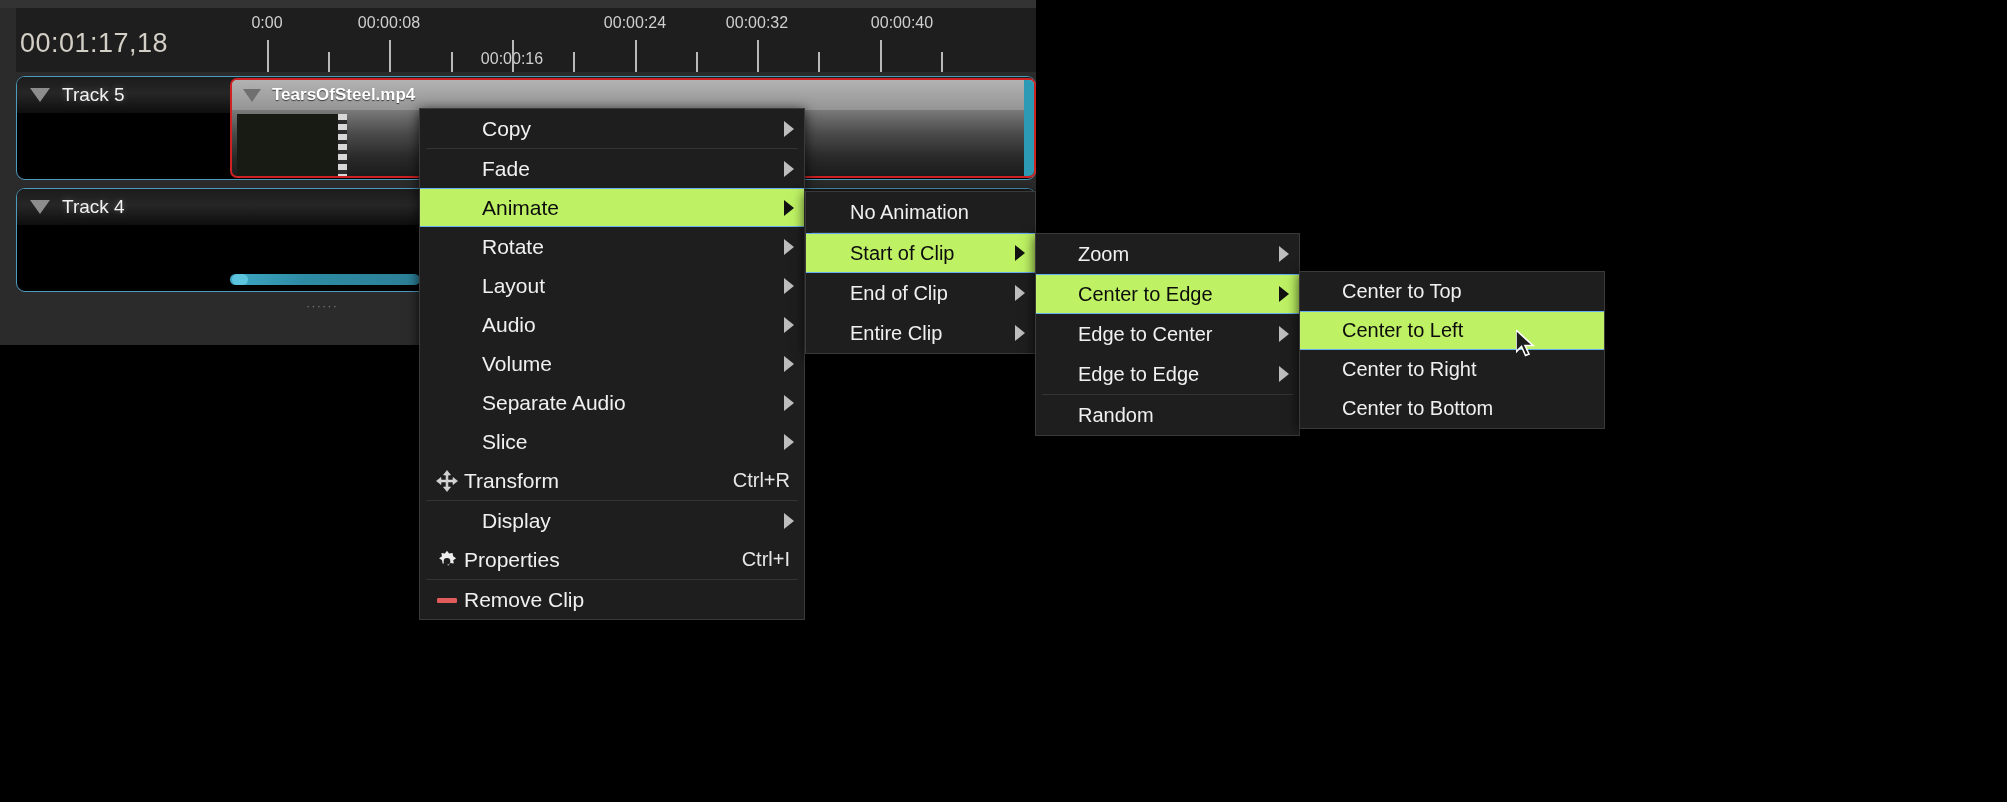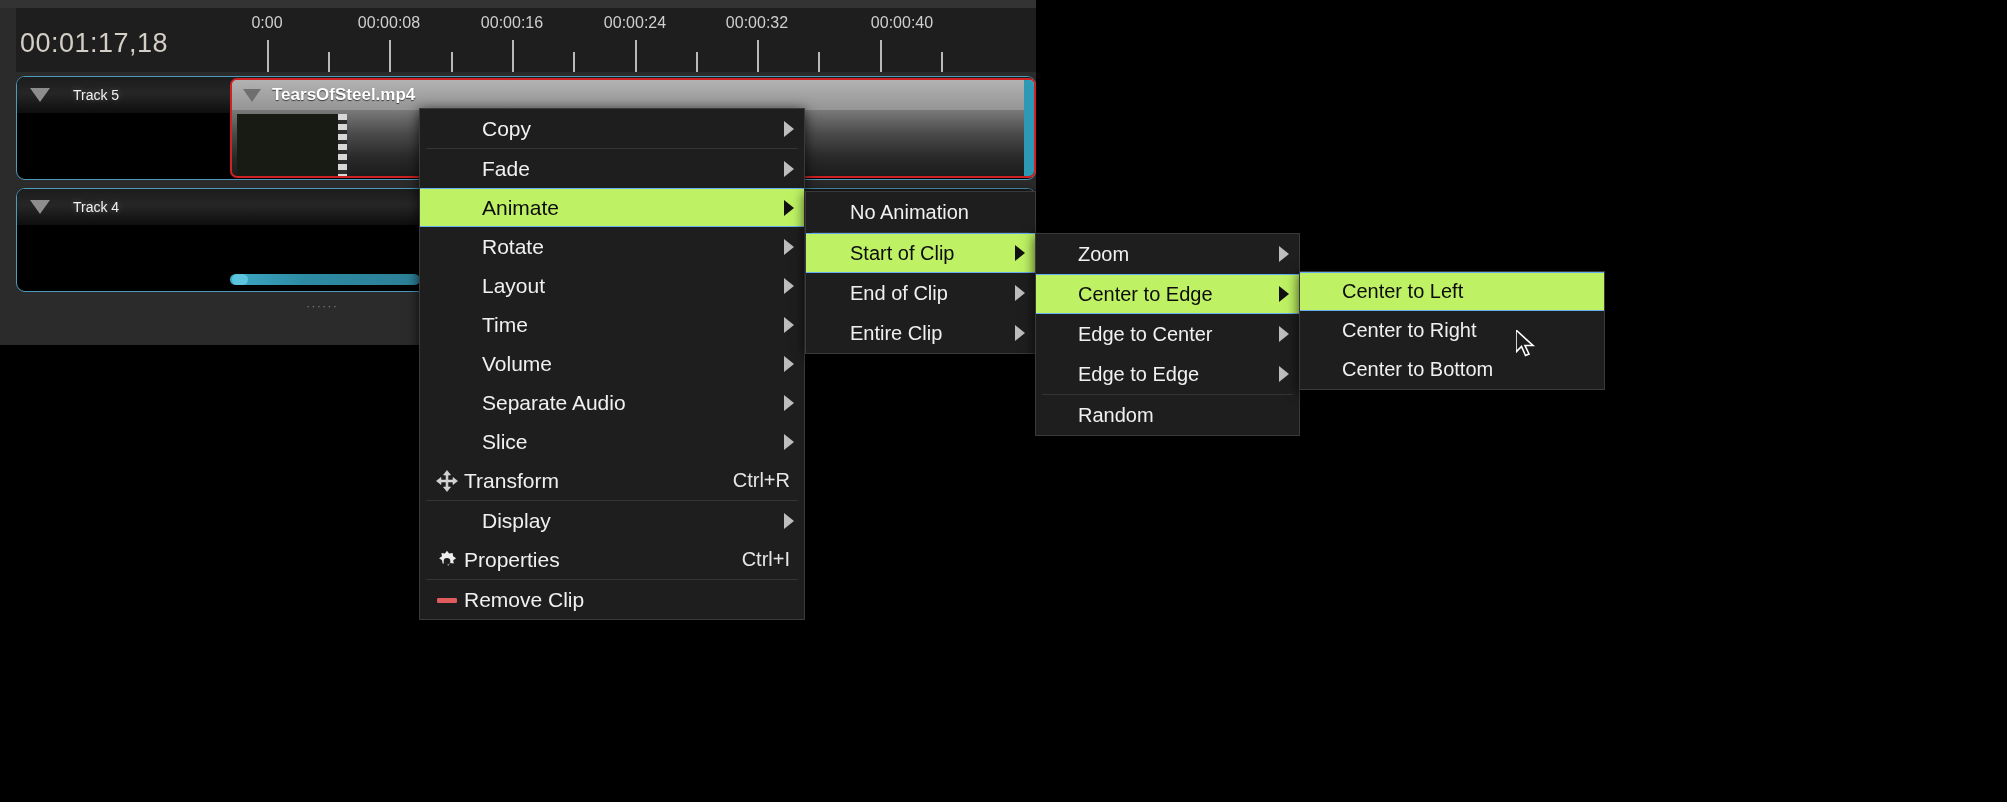--- a/index.html
+++ b/index.html
@@ -75,22 +75,22 @@
     display: flex; align-items: center;
   }
   .track-chevron {
     width: 26px; height: 26px;
     margin-left: 10px;
     display: flex; align-items: center; justify-content: center;
     flex: none;
   }
   .track-chevron svg { display:block; }
   .track-name {
-    margin-left: 20px;
-    font-size: 14px;
+    margin-left: 9px;
+    font-size: 19px;
     color: #f2f2f2;
     text-shadow: 0 0 6px rgba(255,255,255,0.25);
   }
 
   #track5 { top: 76px; height: 104px; }
   #track4 { top: 188px; height: 104px; }
 
   
   .clip {
     position: absolute;
@@ -256,21 +256,21 @@
 
 <div id="root">
 
   <div class="timeline-panel">
 
     <div class="ruler-top-strip"></div>
 
     <div class="ruler" id="ruler">
         <div class="tick-label" style="left: 251px;">0:00</div>
         <div class="tick-label" style="left: 373px;">00:00:08</div>
-        <div class="tick-label" style="left: 496px;">00:00:16</div>
+        <div class="tick-label" style="left: 496px; margin-top: 36px;">00:00:16</div>
         <div class="tick-label" style="left: 619px;">00:00:24</div>
         <div class="tick-label" style="left: 741px;">00:00:32</div>
         <div class="tick-label" style="left: 864px; margin-left: 22px;">00:00:40</div>
         <div class="tick major" style="left: 251px;"></div>
         <div class="tick major" style="left: 373px;"></div>
         <div class="tick major" style="left: 496px;"></div>
         <div class="tick major" style="left: 619px;"></div>
         <div class="tick major" style="left: 741px;"></div>
         <div class="tick major" style="left: 864px;"></div>
         <div class="tick minor" style="left: 312px;"></div>
@@ -353,21 +353,21 @@
         <span class="mi-label">Rotate</span>
         <span class="mi-arrow"></span>
       </div>
       <div class="menu-item">
         <span class="mi-icon"></span>
         <span class="mi-label">Layout</span>
         <span class="mi-arrow"></span>
       </div>
       <div class="menu-item">
         <span class="mi-icon"></span>
-        <span class="mi-label">Time</span>
+        <span class="mi-label">Audio</span>
         <span class="mi-arrow"></span>
       </div>
       <div class="menu-item">
         <span class="mi-icon"></span>
         <span class="mi-label">Volume</span>
         <span class="mi-arrow"></span>
       </div>
       <div class="menu-item">
         <span class="mi-icon"></span>
         <span class="mi-label">Separate Audio</span>
@@ -450,20 +450,23 @@
         <span class="mi-label">Edge to Edge</span>
         <span class="mi-arrow"></span>
       </div>
       <div class="menu-sep"></div>
       <div class="menu-item">
         <span class="mi-label">Random</span>
       </div>
     </div>
 
   <div class="menu" id="menu-edge">
+      <div class="menu-item">
+        <span class="mi-label">Center to Top</span>
+      </div>
       <div class="menu-item selected">
         <span class="mi-label">Center to Left</span>
       </div>
       <div class="menu-item">
         <span class="mi-label">Center to Right</span>
       </div>
       <div class="menu-item">
         <span class="mi-label">Center to Bottom</span>
       </div>
     </div>

